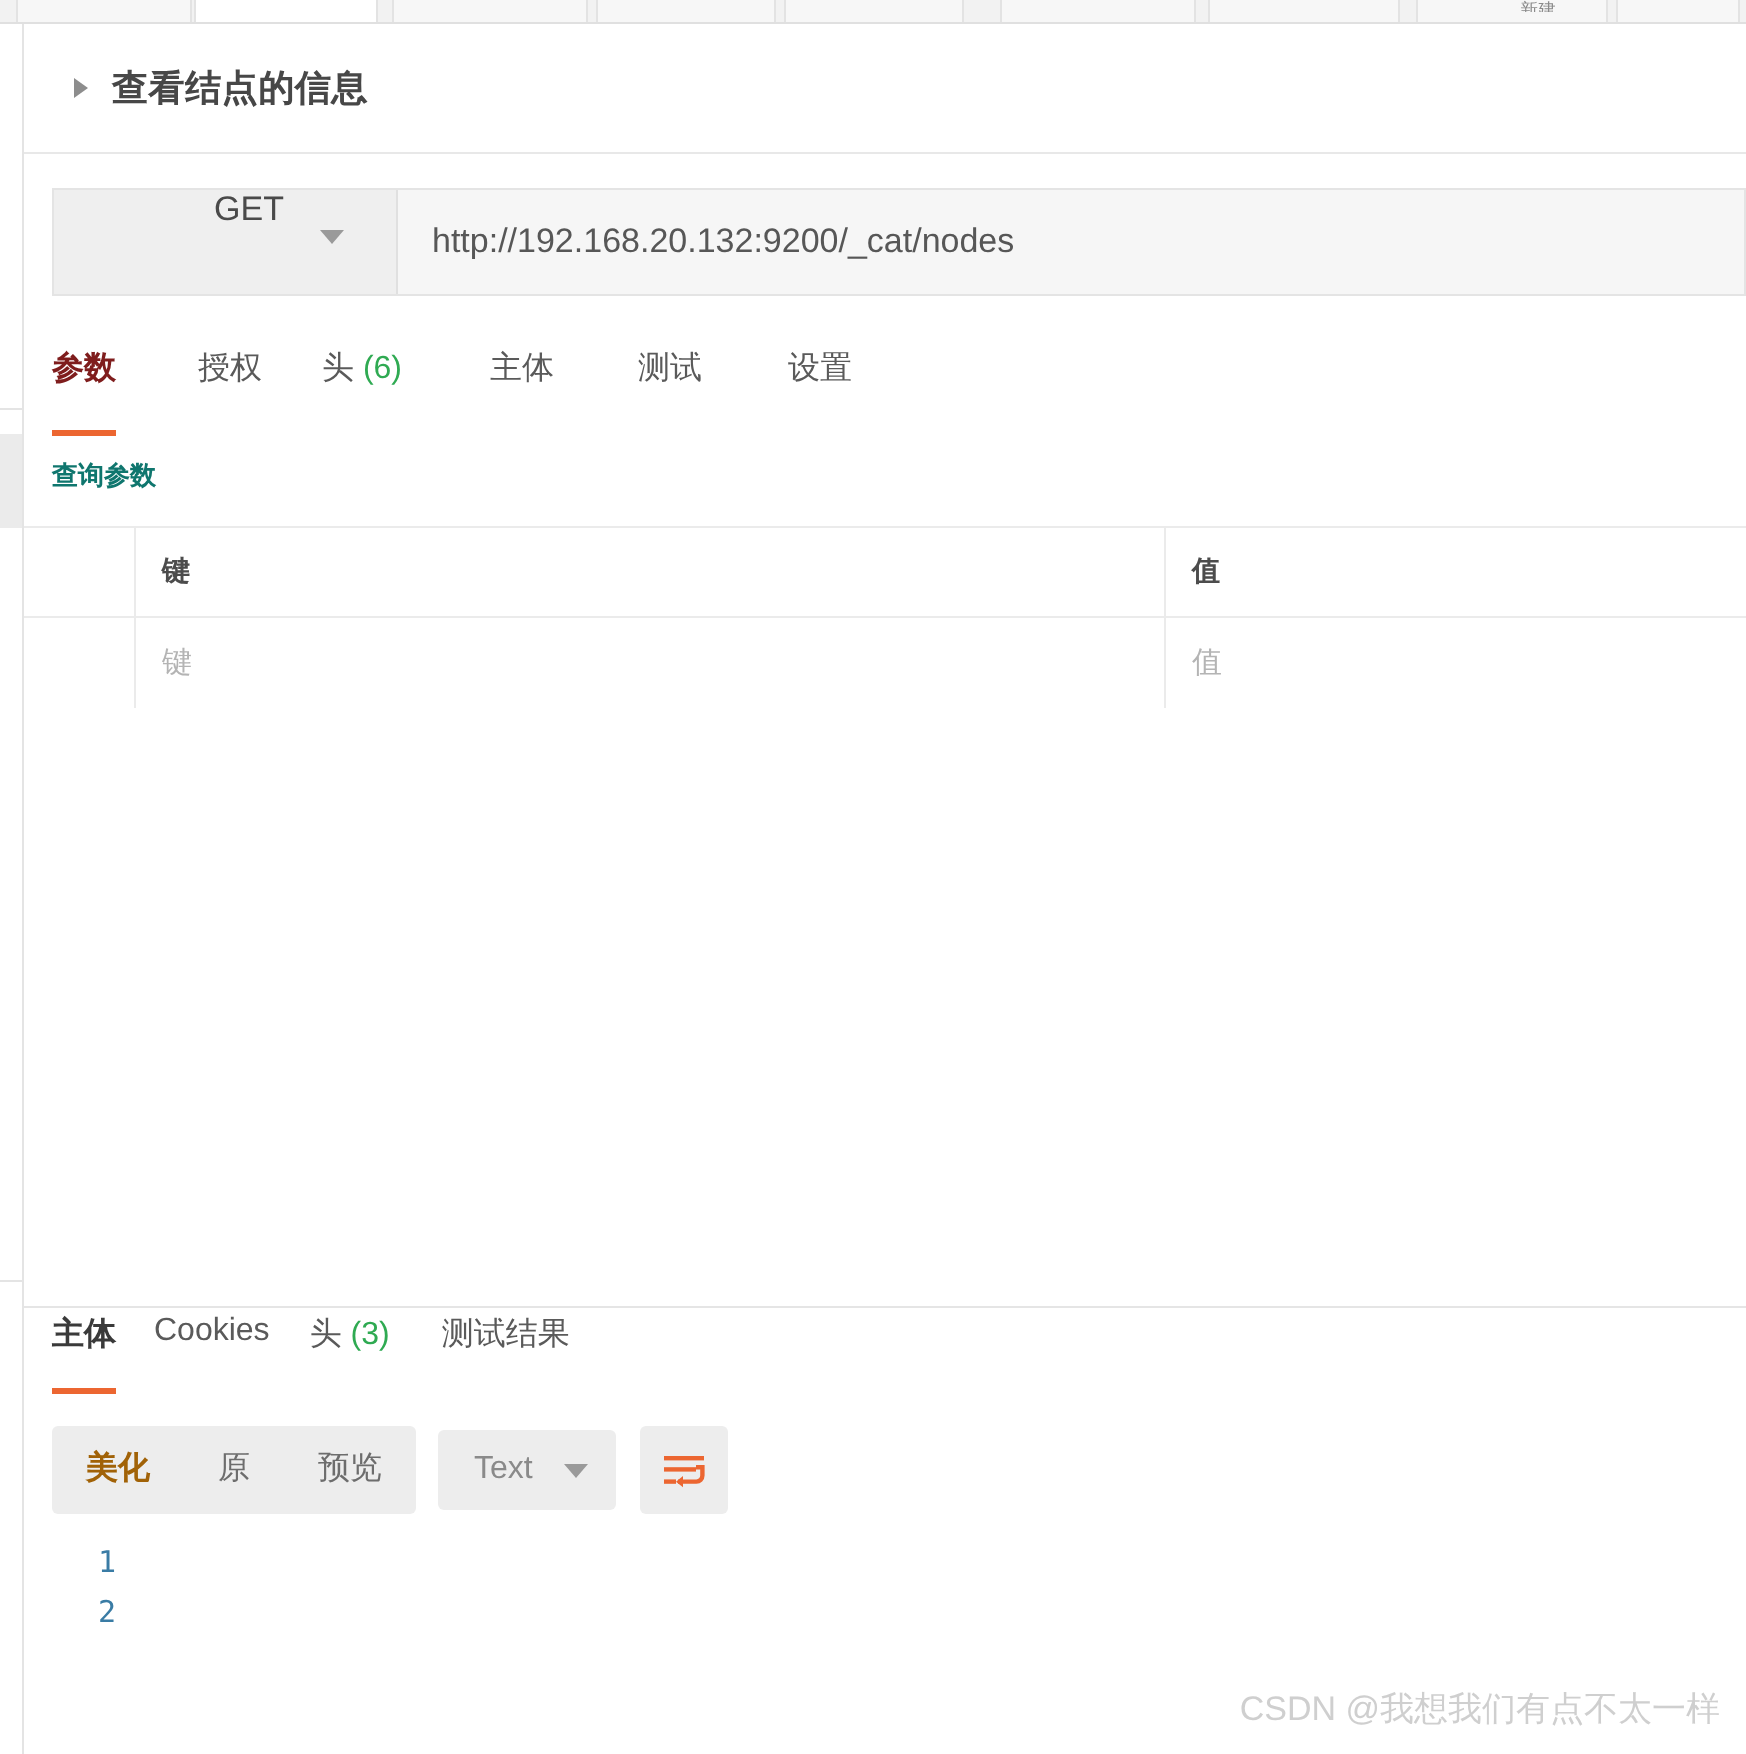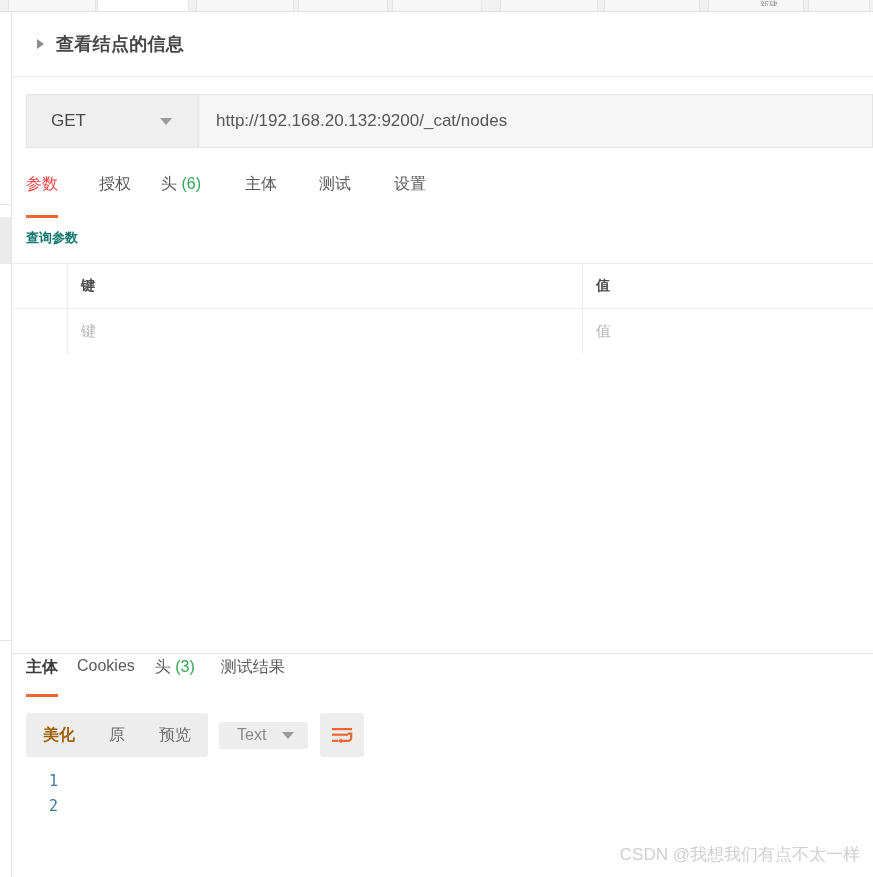--- a/index.html
+++ b/index.html
@@ -123,20 +123,21 @@
     box-sizing: border-box;
   }
   .method-select {
     width: 172px;
     height: 100%;
     background: #efefef;
     border-right: 1px solid #e0e0e0;
     display: flex;
     align-items: center;
     box-sizing: border-box;
+    flex-direction: column;
   }
   .method-label {
     margin-left: 24px;
     font-size: 17px;
     color: #4a4a4a;
   }
   .caret {
     margin-left: auto;
     margin-right: 26px;
     width: 0; height: 0;
@@ -174,21 +175,21 @@
     white-space: nowrap;
     height: 44px;
   }
   .rtab .ul {
     position: absolute;
     left: 0; bottom: 0;
     height: 3px;
     width: 100%;
     background: transparent;
   }
-  .rtab.active { color: #ef4444; font-weight: normal; }
+  .rtab.active { color: #7f1d1d; font-weight: bold; }
   .rtab.active .ul { background: #ec6631; }
   .rtab .count { color: #2faa52; }
 
   .section-title {
     position: absolute;
     left: 26px; top: 229px;
     font-size: 13px;
     font-weight: bold;
     color: #0f766e;
   }
@@ -274,21 +275,21 @@
     color: #6d6d6d;
     padding: 0 17px;
     line-height: 44px;
     white-space: nowrap;
   }
   .seg.active { color: #a16207; font-weight: bold; }
   .fmt-select {
     margin-left: 11px;
     background: #ededed;
     border-radius: 3px;
-    height: 27px;
+    height: 40px;
     display: flex;
     align-items: center;
     padding: 0 14px 0 18px;
   }
   .fmt-label { font-size: 16px; color: #8a8a8a; }
   .fmt-caret {
     margin-left: 16px;
     width: 0; height: 0;
     border-left: 6px solid transparent;
     border-right: 6px solid transparent;

